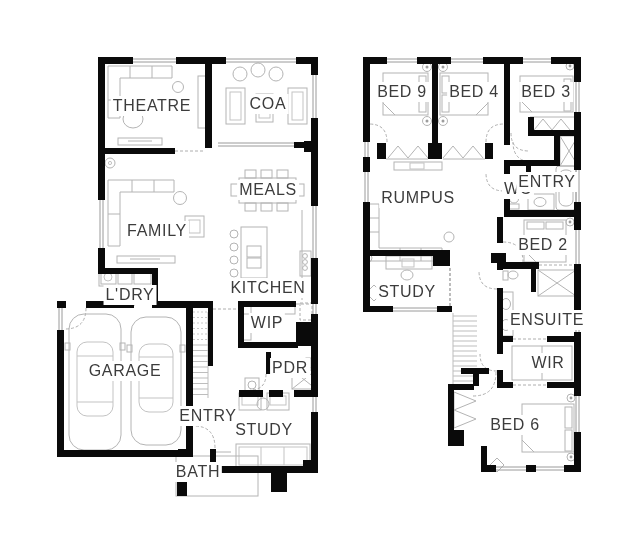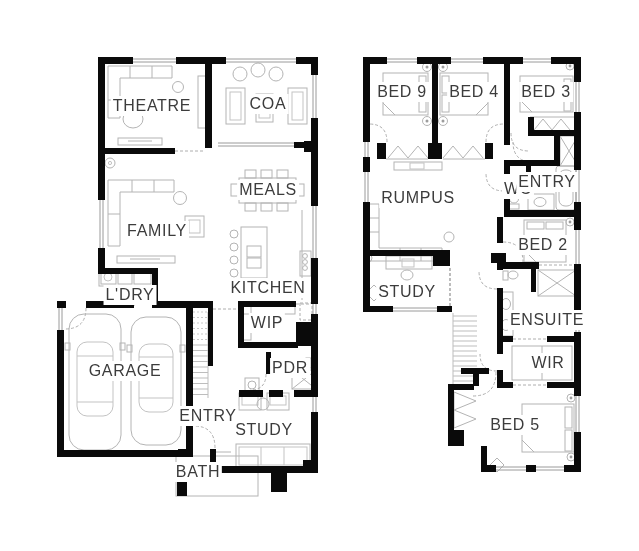--- a/index.html
+++ b/index.html
@@ -494,16 +494,16 @@
     <div class="room-label" style="left:402px;top:92px">BED 9</div>
     <div class="room-label" style="left:474px;top:92px">BED 4</div>
     <div class="room-label" style="left:546px;top:92px">BED 3</div>
     <div class="room-label" style="left:418px;top:198px">RUMPUS</div>
     <div class="room-label" style="left:518px;top:189px">WC</div>
     <div class="room-label" style="left:547px;top:182px">ENTRY</div>
     <div class="room-label" style="left:543px;top:245px">BED 2</div>
     <div class="room-label" style="left:407px;top:292px">STUDY</div>
     <div class="room-label" style="left:547px;top:320px">ENSUITE</div>
     <div class="room-label" style="left:548px;top:363px">WIR</div>
-    <div class="room-label" style="left:515px;top:425px">BED 5</div>
+    <div class="room-label" style="left:515px;top:425px">BED 6</div>
   </div>
 
 </div>
 
 </body></html>

